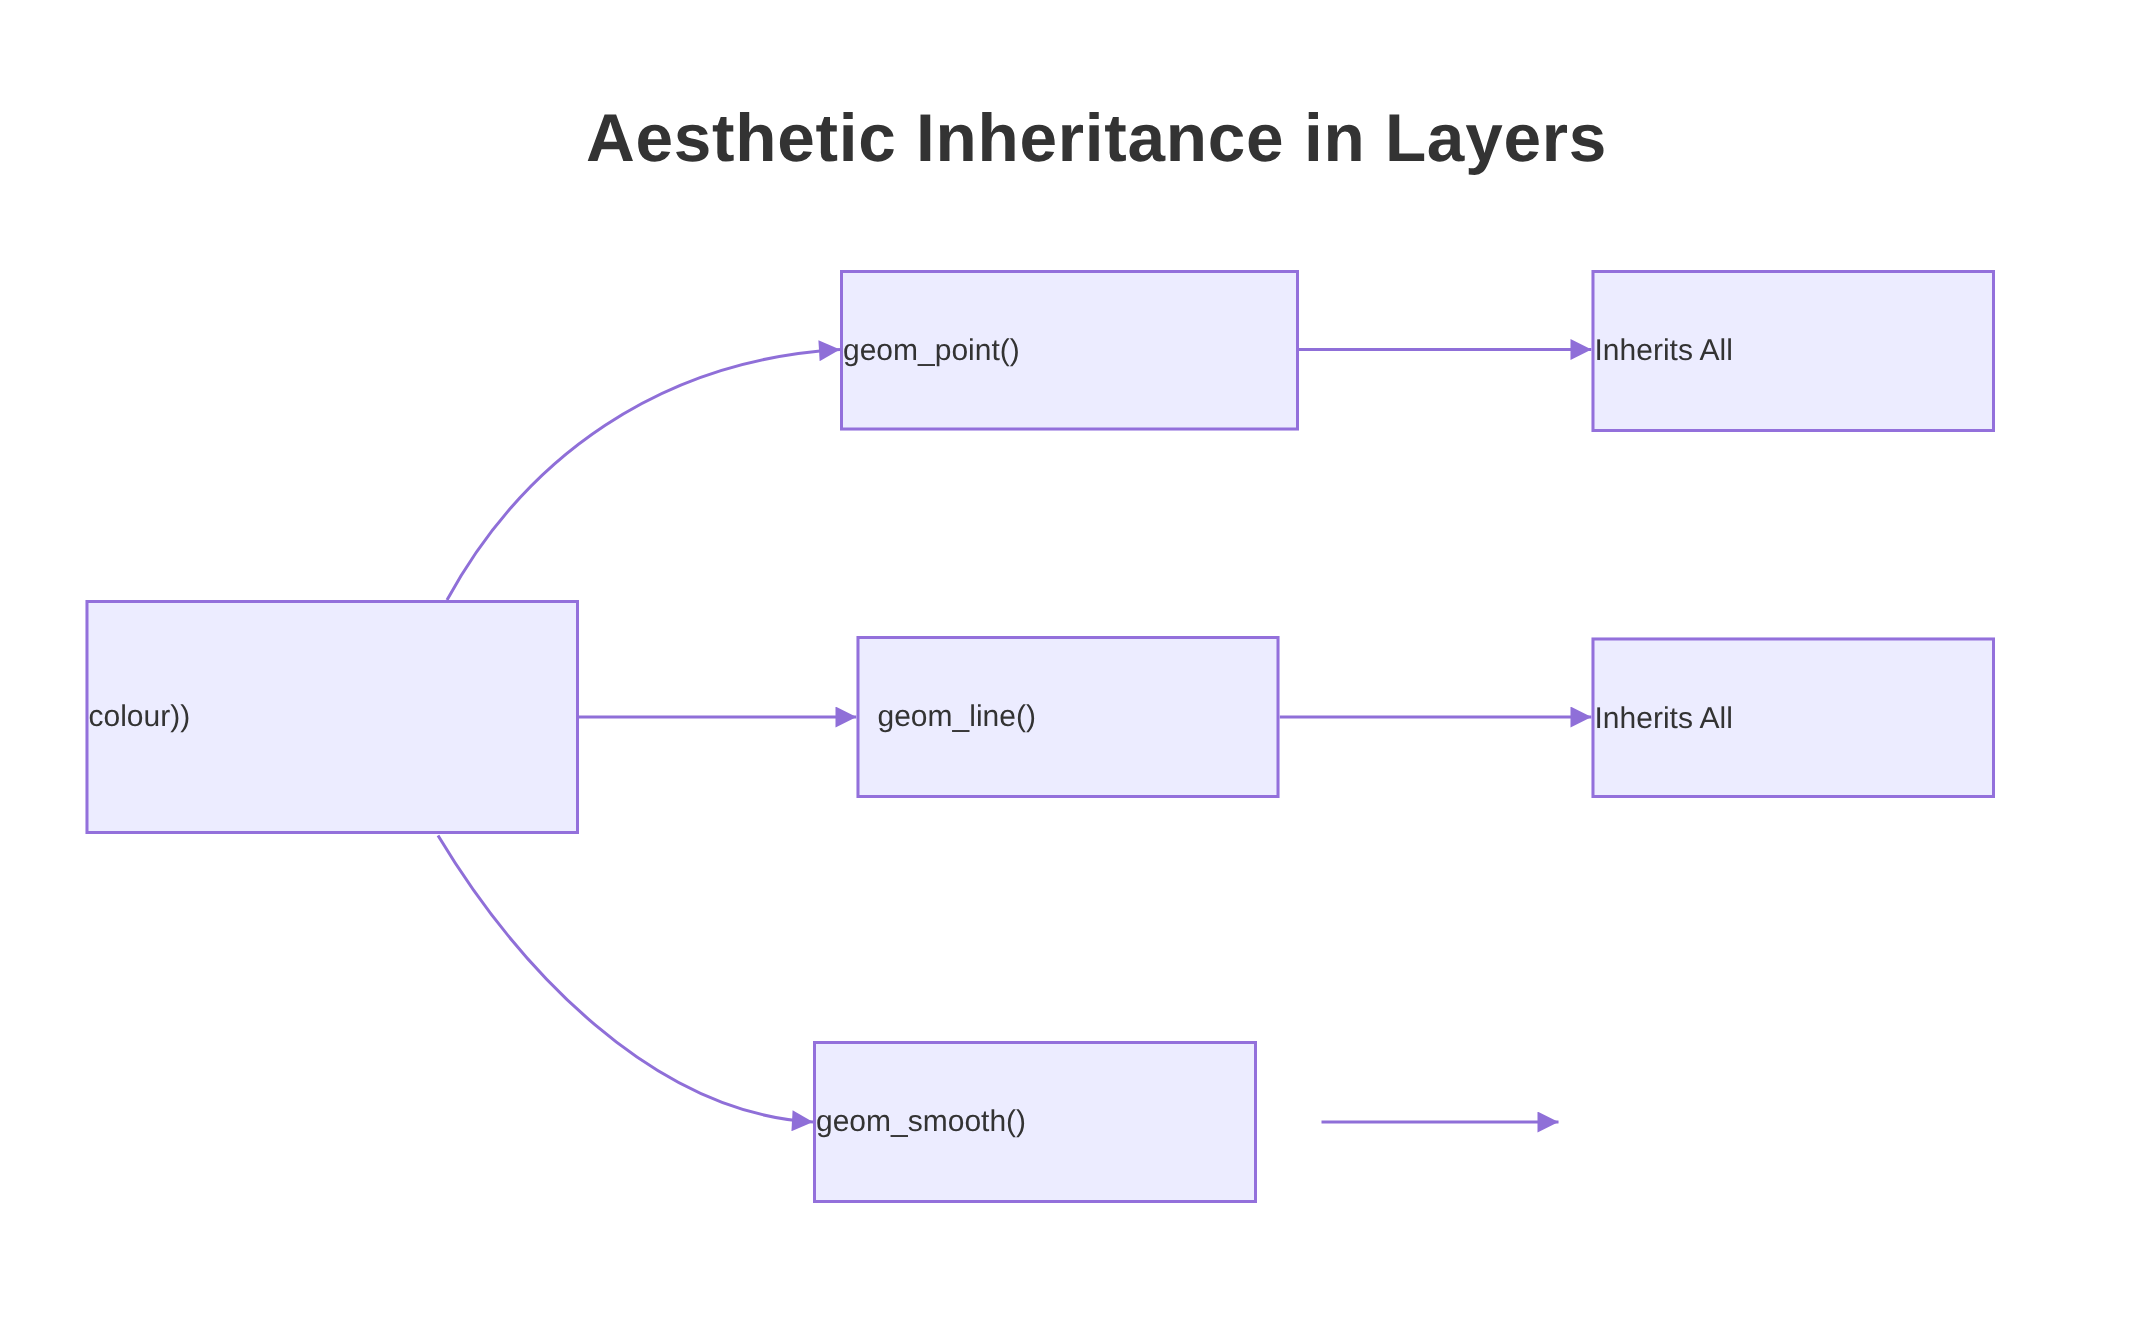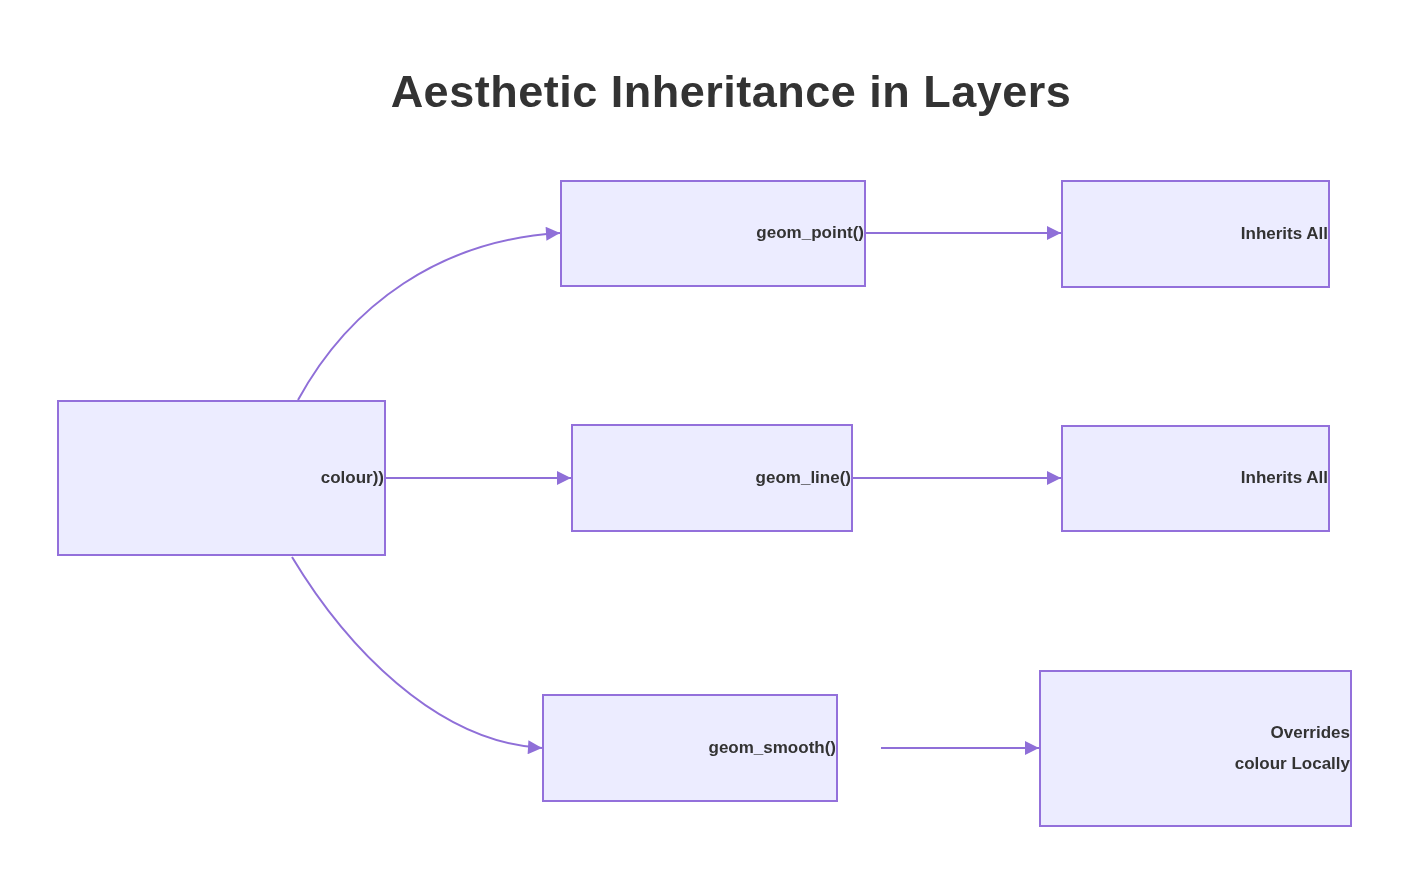--- a/index.html
+++ b/index.html
@@ -45,27 +45,26 @@
     stroke: var(--edge-color);
     stroke-width: 2px;
   }
   #arrowhead path { fill: var(--edge-color); }
   .node {
     position: absolute;
     background: var(--node-fill);
     border: 2px solid var(--node-border);
     display: flex;
     flex-direction: column;
-    align-items: flex-end;
+    align-items: flex-start;
     justify-content: center;
     color: var(--text-color);
-    font-size: 17px;
+    font-size: 20px;
     line-height: 1.8;
     text-align: center;
-    font-weight: bold;
   }
   .node-line { display: block; }
 </style>
 </head>
 <body>
 
 <div class="canvas">
 
   <h1 class="diagram-title">Aesthetic Inheritance in Layers</h1>
 
@@ -88,30 +87,26 @@
   </div>
 
   <div class="node" style="left:560px; top:180px; width:306px; height:107px;">
     <span class="node-line">geom_point()</span>
   </div>
 
   <div class="node" style="left:1061px; top:180px; width:269px; height:108px;">
     <span class="node-line">Inherits All</span>
   </div>
 
-  <div class="node" style="left:571px; top:424px; width:282px; height:108px;">
+  <div class="node" style="left:571px; top:424px; width:282px; height:108px;padding-left:12px;">
     <span class="node-line">geom_line()</span>
   </div>
 
   <div class="node" style="left:1061px; top:425px; width:269px; height:107px;">
     <span class="node-line">Inherits All</span>
   </div>
 
   <div class="node" style="left:542px; top:694px; width:296px; height:108px;">
     <span class="node-line">geom_smooth()</span>
   </div>
 
-  <div class="node" style="left:1039px; top:670px; width:313px; height:157px;">
-    <span class="node-line">Overrides</span>
-    <span class="node-line">colour Locally</span>
-  </div>
 
 </div>
 
 </body></html>

